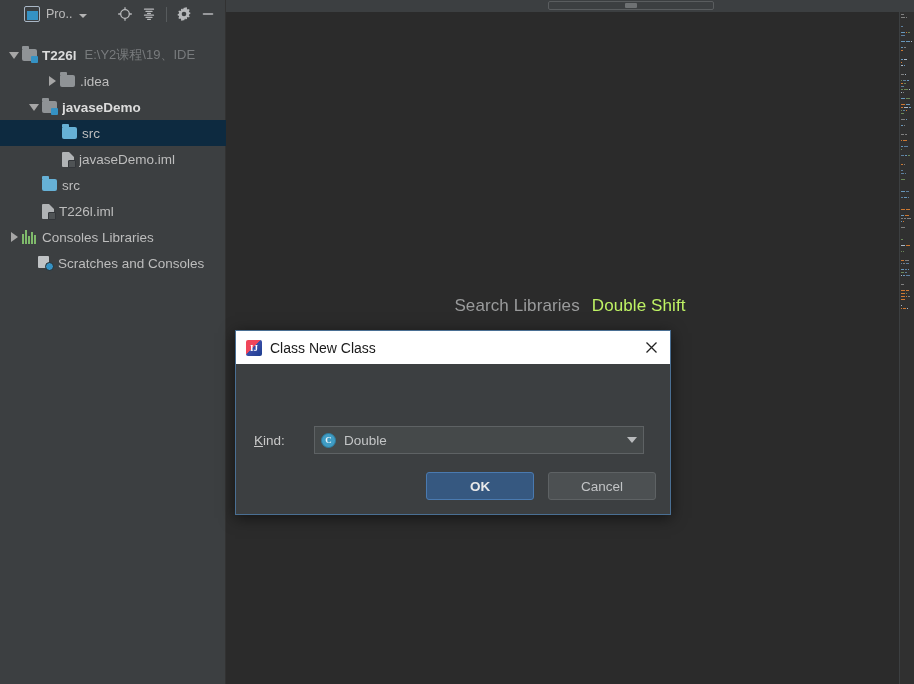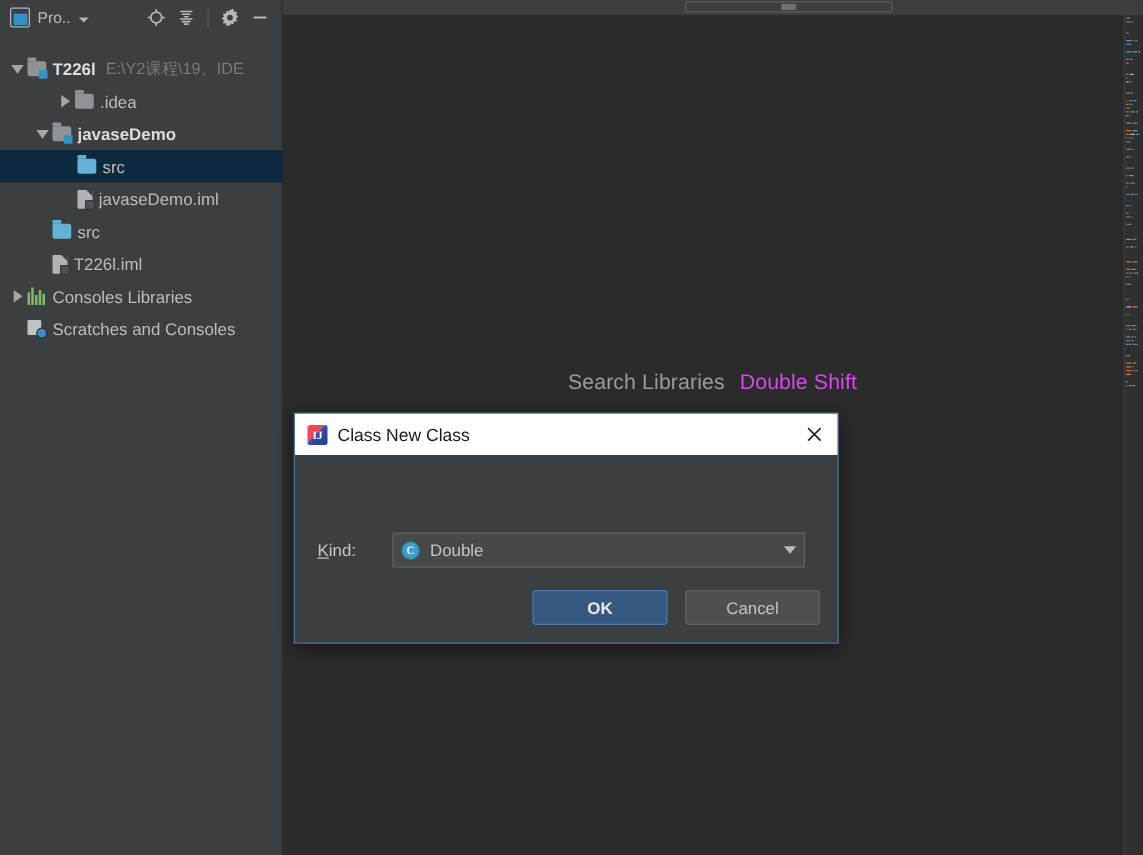--- a/index.html
+++ b/index.html
@@ -72,39 +72,39 @@
     position: absolute;
     left: 226px; top: 296px;
     width: 688px;
     text-align: center;
     font-size: 17px;
     color: #9a9b9c;
     letter-spacing: 0.1px;
     white-space: nowrap;
   }
   .search-hint .shortcut {
-    color: #d946ef;
+    color: #bef264;
     margin-left: 12px;
   }
 
   
   .sidebar {
     position: absolute;
     left: 0; top: 0;
     width: 226px; height: 684px;
     background: #3c3f41;
     border-right: 1px solid #323232;
     box-sizing: border-box;
   }
   .sb-header {
     position: relative;
     height: 28px;
     display: flex;
     align-items: center;
-    padding-left: 8px;
+    padding-left: 24px;
   }
   .sb-title {
     display: flex;
     align-items: center;
     gap: 6px;
     font-size: 12.5px;
     color: #bbbbbb;
   }
   .sb-title .label { position: relative; top: 0px; }
   .sb-caret-small {
@@ -661,21 +661,21 @@
           </span>
           <span class="ico ico-lib">
             <i style="height: 10px;"></i>
             <i style="height: 14px;"></i>
             <i style="height: 8px;"></i>
             <i style="height: 12px;"></i>
             <i style="height: 9px;"></i>
           </span>
           <span class="lbl">Consoles Libraries</span>
         </div>
-        <div class="row" style="padding-left: 6px;">
+        <div class="row" style="padding-left: 22px;">
           <span class="arrow-slot"></span>
           <span class="ico ico-scratch"></span>
           <span class="lbl">Scratches and Consoles</span>
         </div>
       </div>
   </div>
 
   <div class="dialog">
 
     <div class="dlg-title">

